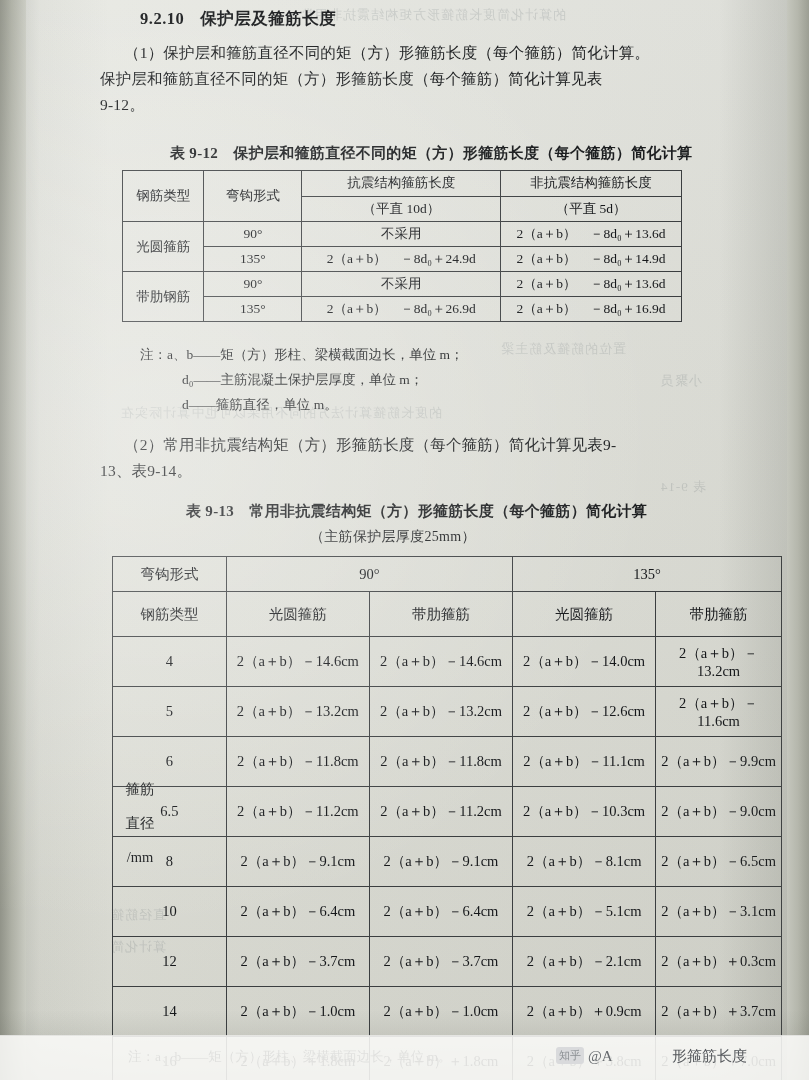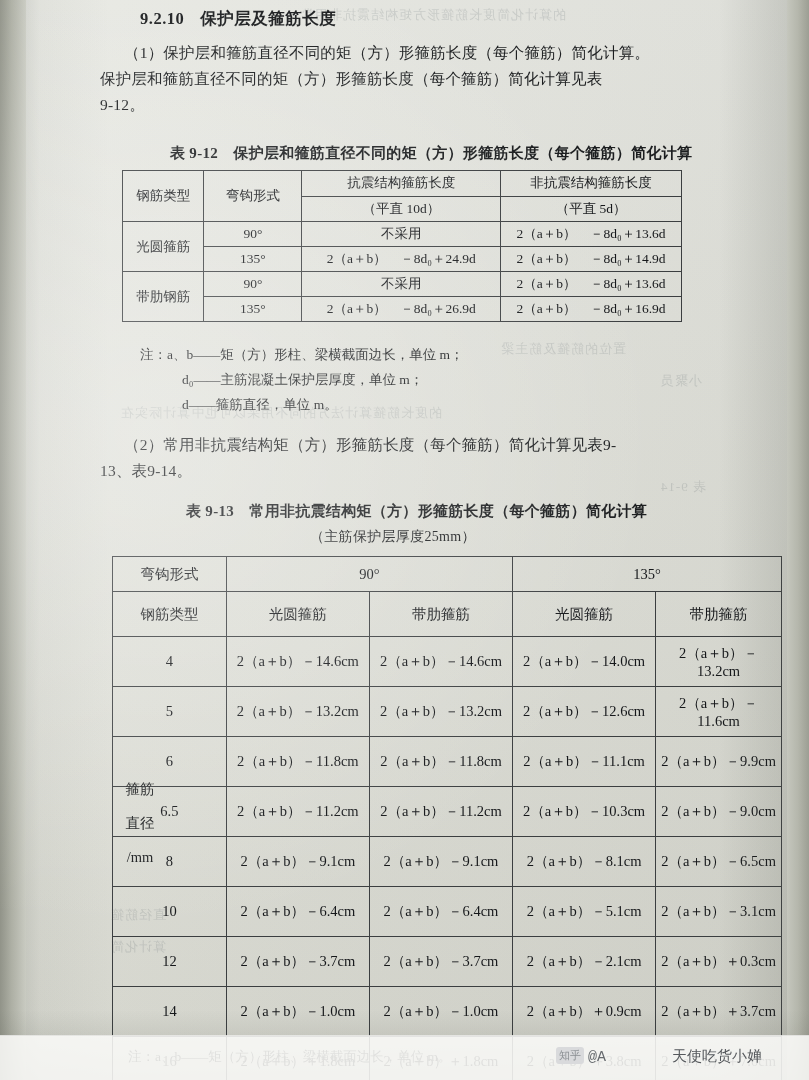--- a/index.html
+++ b/index.html
@@ -159,21 +159,21 @@
     left: 0; bottom: 0;
     width: 809px; height: 44px;
     background: rgba(250,250,248,0.88);
     border-top: 1px solid rgba(0,0,0,0.06);
   }
   #footer .zhihu {
     position: absolute;
     left: 556px; top: 11px;
     font-size: 15px;
     color: #666a6e;
-    font-family: Liberation Mono, monospace;
+    font-family: Liberation Serif, serif;
   }
   #footer .zbadge {
     display: inline-block;
     background: #d9dadc;
     color: #8b8f93;
     font-size: 11px;
     border-radius: 3px;
     padding: 1px 3px;
     margin-right: 4px;
     vertical-align: 2px;
@@ -352,16 +352,16 @@
     <div class="sidelabel" style="top:840px;">/mm</div>
 
     <div class="note note2">注：a、b——矩（方）形柱、梁横截面边长，单位 m。</div>
 
   </div>
 
   <div id="vignette"></div>
 
   <div id="footer">
     <div class="zhihu"><span class="zbadge">知乎</span><span>@A</span></div>
-    <div class="author">天使吃货小婵</div>
+    <div class="author">形箍筋长度</div>
   </div>
 
 </div>
 
 </body></html>

